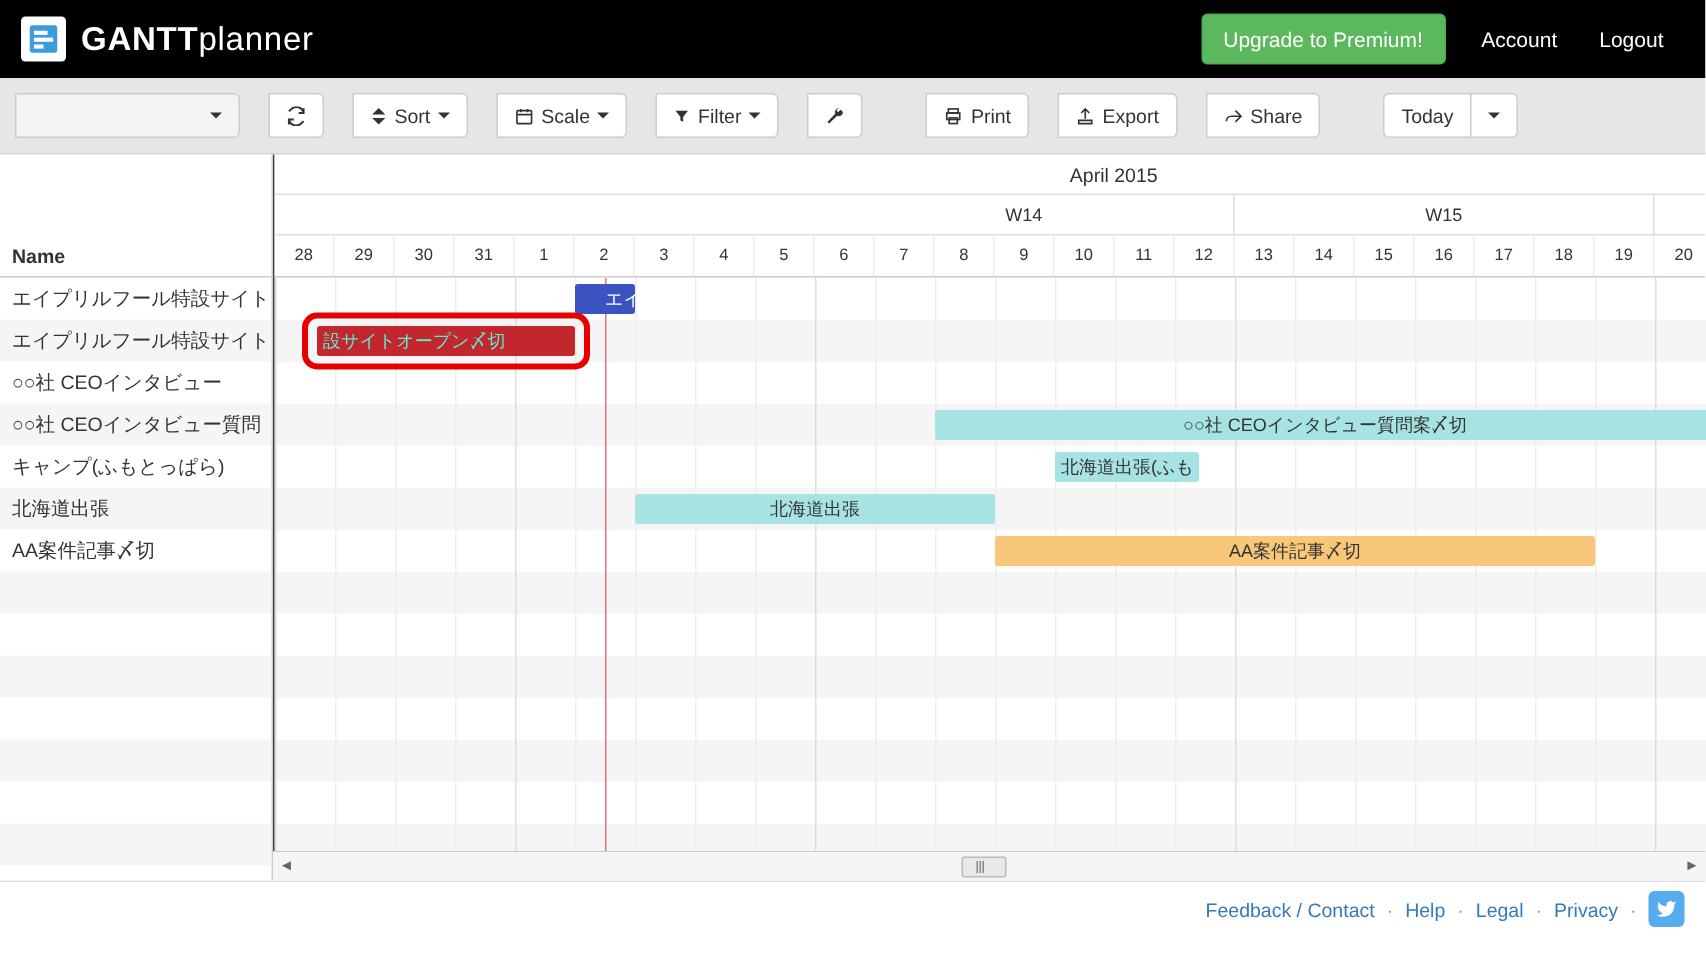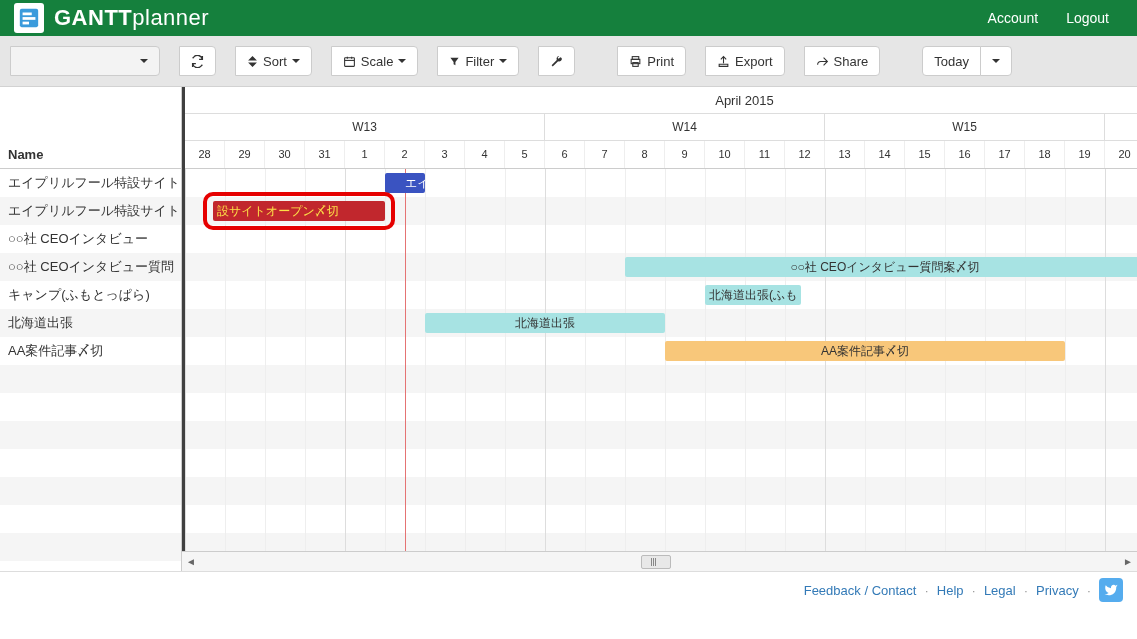--- a/index.html
+++ b/index.html
@@ -1,19 +1,19 @@
 <!DOCTYPE html>
 <html><head>
 <meta charset="utf-8">
 <style>
 * { box-sizing: border-box; margin: 0; padding: 0; }
 body { font-family: "Helvetica Neue", Helvetica, Arial, sans-serif; font-size: 13px; color: #333; background: #fff; width: 1137px; }
 
 
-.topbar { background: #15803d; height: 36px; display: flex; align-items: center; padding: 0 14px; color: #fff; }
+.topbar { background: #000000; height: 52px; display: flex; align-items: center; padding: 0 14px; color: #fff; }
 .brand { display: flex; align-items: center; gap: 10px; }
 .brand-logo { width: 30px; height: 30px; background: #fff; border-radius: 3px; display: flex; align-items: center; justify-content: center; }
 .brand-logo svg { width: 22px; height: 22px; }
 .brand-text { font-size: 22px; font-weight: 300; letter-spacing: 0.5px; }
 .brand-text b { font-weight: 700; }
 .topbar-spacer { flex: 1; }
 .btn-upgrade { background: #5cb85c; border: 1px solid #4cae4c; color: #fff; padding: 8px 14px; border-radius: 4px; font-size: 14px; cursor: pointer; margin-right: 10px; }
 .topbar-link { color: #fff; padding: 10px 14px; font-size: 14px; cursor: pointer; text-decoration: none; }
 
 
@@ -27,41 +27,41 @@
 .caret { display: inline-block; width: 0; height: 0; border-left: 4px solid transparent; border-right: 4px solid transparent; border-top: 4px solid #333; vertical-align: middle; }
 
 
 .gantt-wrap { position: relative; height: 485px; border-bottom: 1px solid #ddd; }
 
 .left-col { position: absolute; left: 0; top: 0; width: 182px; height: 100%; border-right: 1px solid #ccc; background: #fff; overflow: hidden; }
 .left-header { height: 82px; border-bottom: 1px solid #ccc; display: flex; align-items: flex-end; padding: 0 8px 6px 8px; font-weight: bold; }
 .task-row { height: 28px; line-height: 28px; padding: 0 8px; white-space: nowrap; overflow: hidden; text-overflow: clip; font-size: 13px; }
 .task-row.odd { background: #f5f5f5; }
 
-.right-col { position: absolute; left: 182px; top: 0; right: 0; height: 100%; overflow: hidden; border-left: 3px solid #404040; text-decoration: underline; }
+.right-col { position: absolute; left: 182px; top: 0; right: 0; height: 100%; overflow: hidden; border-left: 1px solid #404040; text-decoration: underline; }
 
 .time-header { height: 82px; border-bottom: 1px solid #ccc; position: relative; background: #fff; }
 .month-row { height: 27px; border-bottom: 1px solid #ddd; position: relative; }
 .month-cell { position: absolute; top: 0; height: 27px; line-height: 27px; text-align: center; font-size: 13px; border-right: 1px solid #ddd; }
 .week-row { height: 27px; border-bottom: 1px solid #ddd; position: relative; }
 .week-cell { position: absolute; top: 0; height: 27px; line-height: 27px; text-align: center; font-size: 12px; border-right: 1px solid #ddd; }
 .day-row { height: 27px; position: relative; }
 .day-cell { position: absolute; top: 0; height: 27px; line-height: 27px; text-align: center; font-size: 11px; border-right: 1px solid #eee; }
 
 .grid-body { position: relative; height: 383px; overflow-y: scroll; overflow-x: hidden; }
 .grid-inner { position: relative; height: 100%; }
 .grid-row { position: absolute; left: 0; right: 0; height: 28px; }
 .grid-row.odd { background: #f5f5f5; }
 .vline { position: absolute; top: 0; bottom: 0; width: 1px; background: #eee; }
 .vline.week { background: #ddd; }
 .today-line { position: absolute; top: 0; bottom: 0; width: 1px; background: #e57373; }
 
 .task-bar { position: absolute; height: 20px; top: 4px; border-radius: 2px; font-size: 12px; line-height: 20px; padding: 0 4px; white-space: nowrap; overflow: hidden; color: #333; cursor: pointer; }
 .bar-blue { background: #3a53c1; color: #fff; padding-left: 20px; }
-.bar-red { background: #c1272d; color: #fde047; }
+.bar-red { background: #c1272d; color: #5eead4; }
 .bar-teal { background: #a7e3e3; }
 .bar-orange { background: #f8c77a; }
 
 .highlight-box { position: absolute; border: 4px solid #e60000; border-radius: 10px; pointer-events: none; }
 
 .hscroll { position: absolute; left: 182px; right: 0; bottom: 0; height: 20px; background: #f5f5f5; border-top: 1px solid #ccc; display: flex; align-items: center; }
 .hscroll-arrow { width: 18px; height: 18px; display: flex; align-items: center; justify-content: center; color: #666; cursor: pointer; font-size: 10px; }
 .hscroll-track { flex: 1; height: 16px; position: relative; }
 .hscroll-thumb { position: absolute; height: 14px; top: 1px; background: #e8e8e8; border: 1px solid #bbb; border-radius: 2px; display: flex; align-items: center; justify-content: center; }
 .hscroll-grip { width: 10px; height: 8px; display: flex; gap: 1px; }
@@ -85,20 +85,21 @@
       <svg viewBox="0 0 24 24">
           <rect x="2" y="2" width="20" height="20" rx="2" fill="#3b9bdc"></rect>
           <rect x="5" y="6" width="10" height="3" fill="#fff"></rect>
           <rect x="5" y="11" width="14" height="3" fill="#fff"></rect>
           <rect x="5" y="16" width="7" height="3" fill="#fff"></rect>
         </svg>
     </span>
     <span class="brand-text"><b>GANTT</b><span>planner</span></span>
   </div>
   <div class="topbar-spacer"></div>
+  <button class="btn-upgrade">Upgrade to Premium!</button>
   <a class="topbar-link">Account</a>
   <a class="topbar-link">Logout</a>
 </div>
 
 <div class="toolbar">
   <div class="btn-group">
     <button class="btn" style="width:150px;justify-content:flex-end;background:#f3f3f3;">
         <span class="caret"></span>
       </button>
   </div>
@@ -219,21 +220,20 @@
         <div class="task-row odd"></div>
       </div>
   </div>
 
   <div class="right-col">
     <div class="time-header">
       <div class="month-row" id="month-row">
           <div class="month-cell" style="left: 160px; width: 800px;">April 2015</div>
         </div>
       <div class="week-row" id="week-row">
-          <div class="week-cell" style="left: 0px; width: 360px;">W13</div>
           <div class="week-cell" style="left: 360px; width: 280px;">W14</div>
           <div class="week-cell" style="left: 640px; width: 280px;">W15</div>
         </div>
       <div class="day-row" id="day-row">
           <div class="day-cell" style="left: 0px; width: 40px;">28</div>
           <div class="day-cell" style="left: 40px; width: 40px;">29</div>
           <div class="day-cell" style="left: 80px; width: 40px;">30</div>
           <div class="day-cell" style="left: 120px; width: 40px;">31</div>
           <div class="day-cell" style="left: 160px; width: 40px;">1</div>
           <div class="day-cell" style="left: 200px; width: 40px;">2</div>

